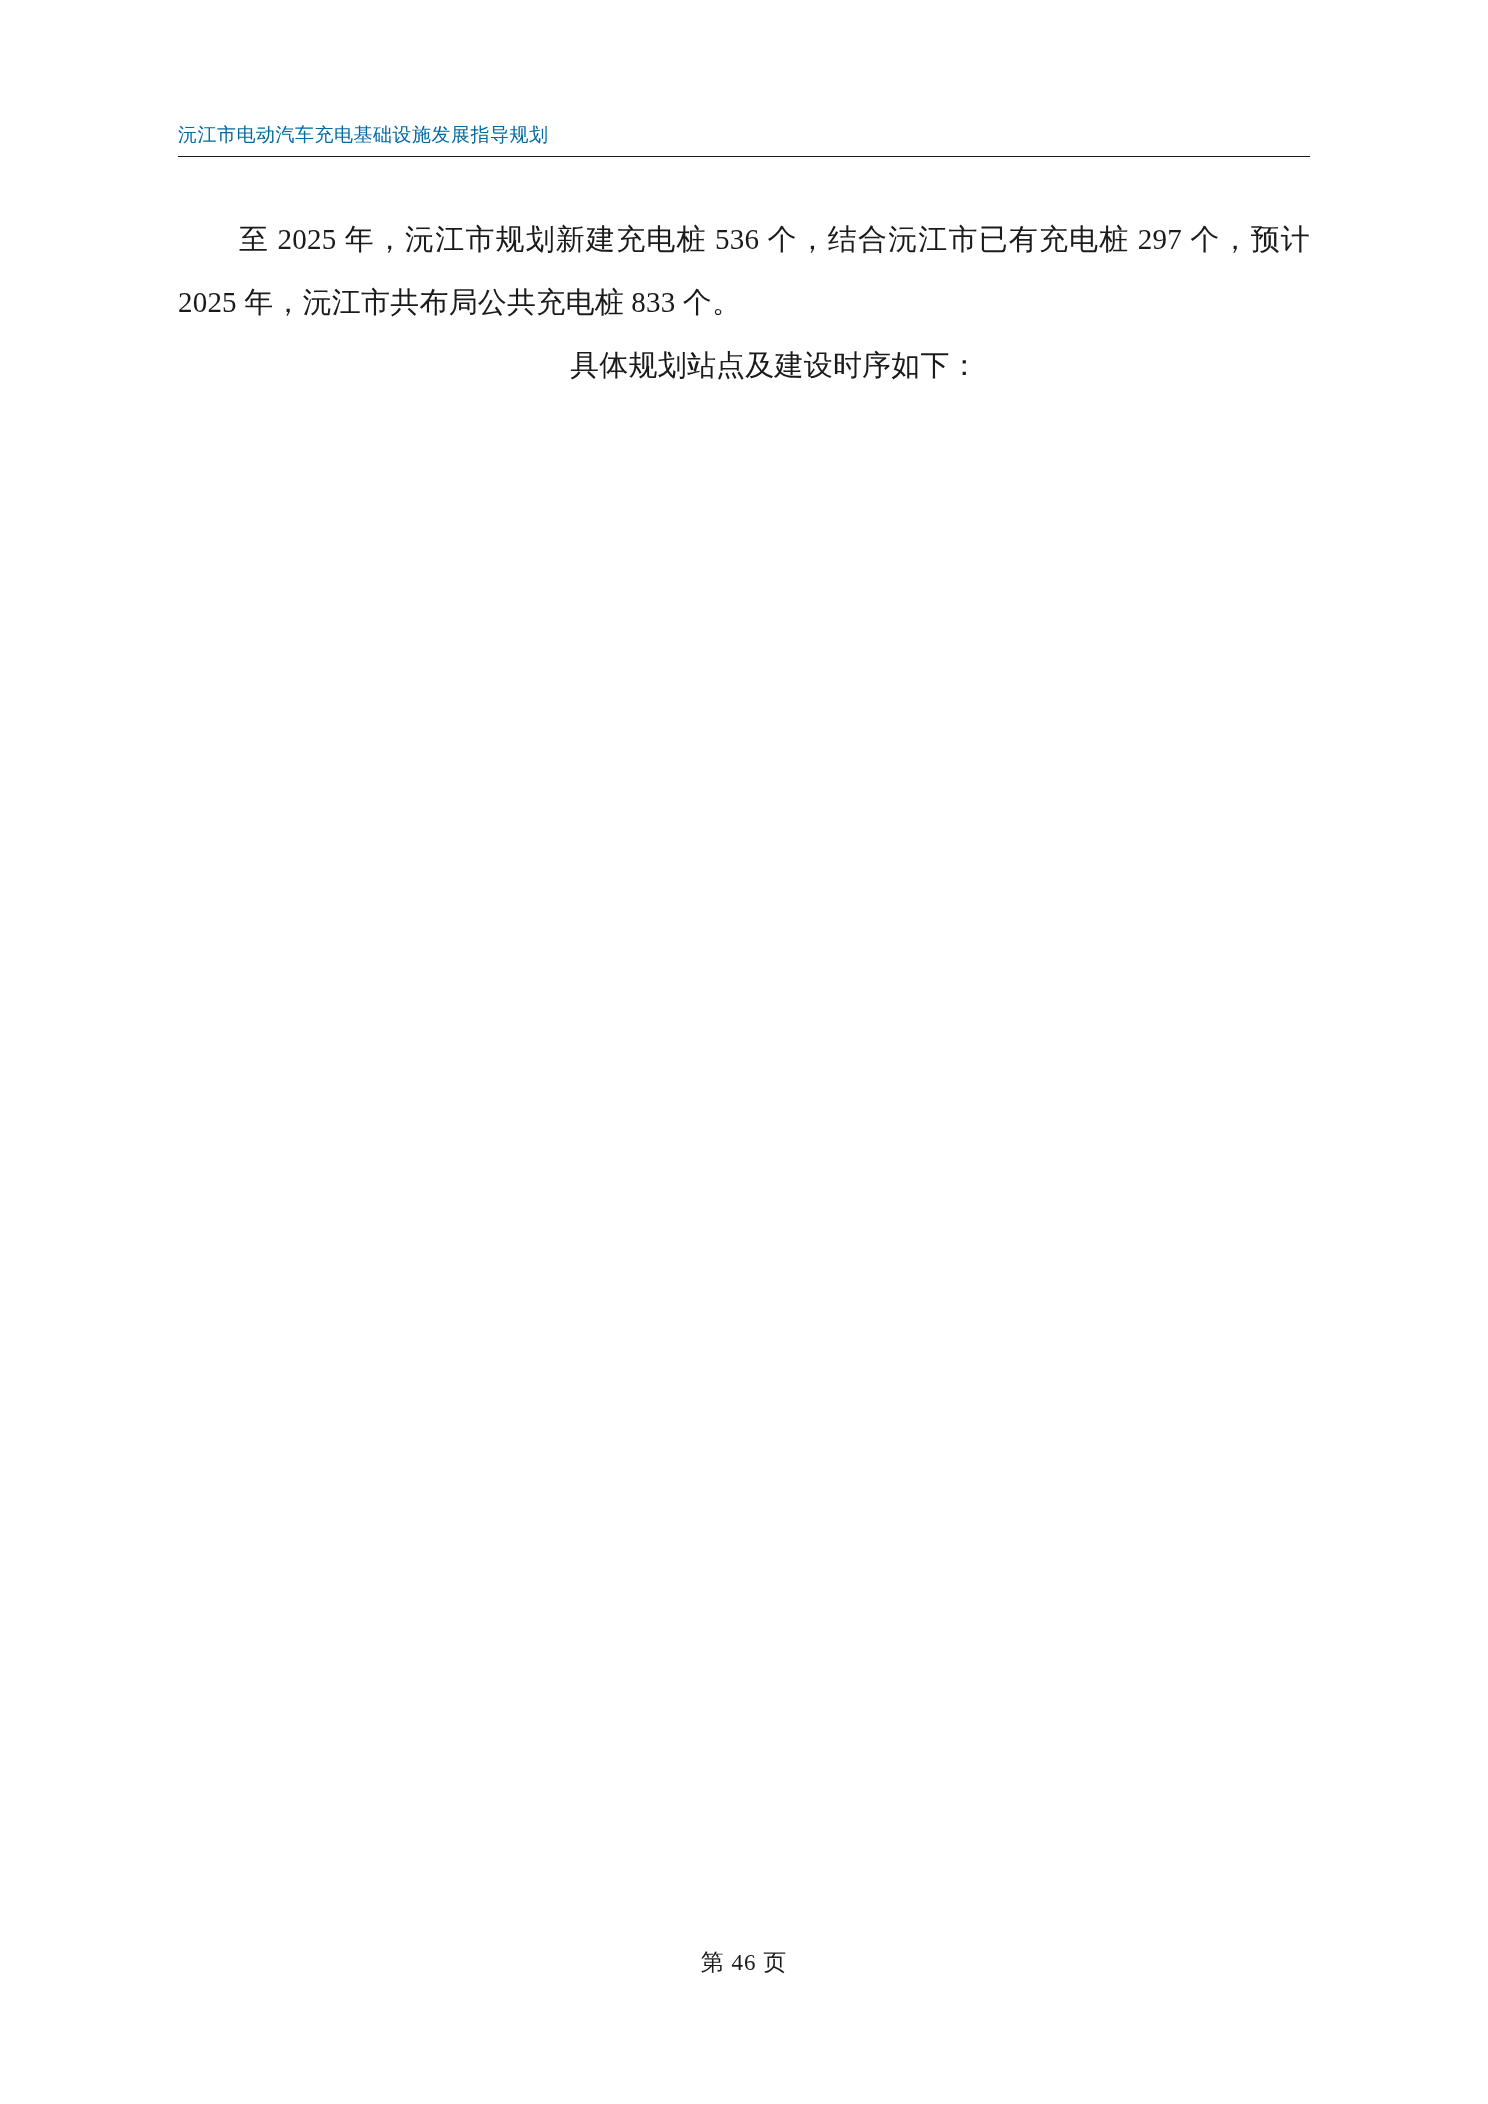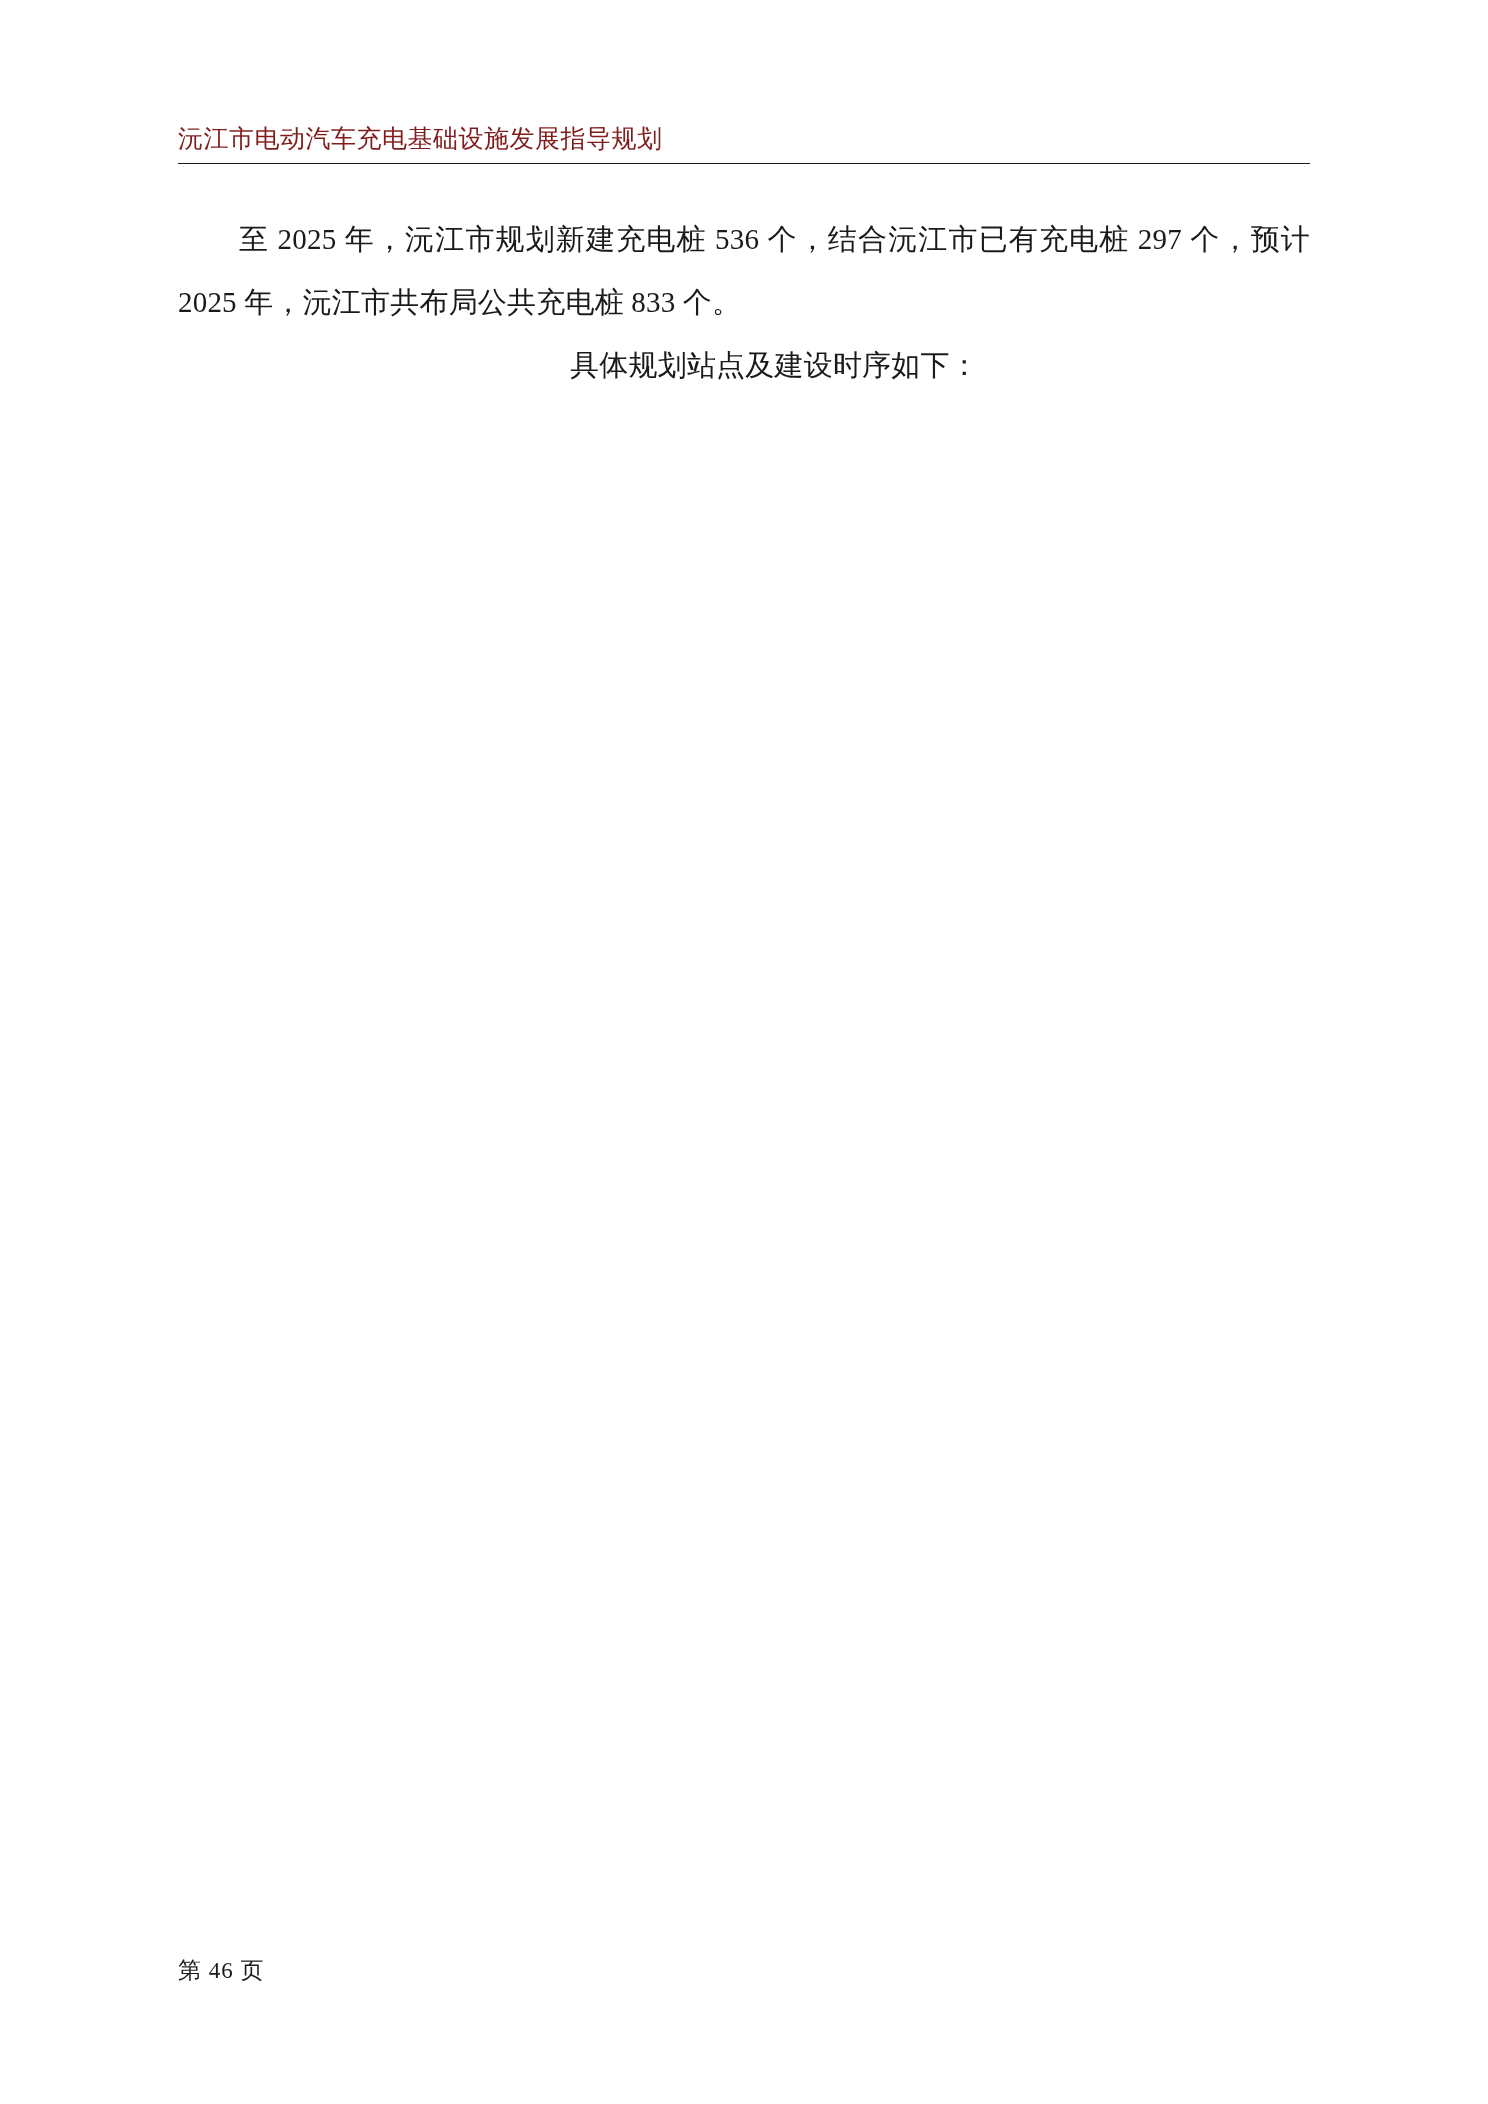--- a/index.html
+++ b/index.html
@@ -26,26 +26,26 @@
     height: 2104px;
   }
   
   .doc-header {
     position: absolute;
     top: 124px;
     left: 0;
     width: 1132px;
   }
   .doc-header .header-text {
-    font-size: 25px;
+    font-size: 19px;
     letter-spacing: 0.5px;
-    color: #7f1d1d;
+    color: #0369a1;
     line-height: 1.2;
     padding-bottom: 9px;
-    font-family: Liberation Serif, serif;
+    font-family: Liberation Sans, sans-serif;
   }
   .doc-header .header-rule {
     border-bottom: 1.6px solid #1a1a1a;
     width: 100%;
     height: 0;
   }
   
   .body-text {
     position: absolute;
     top: 208px;
@@ -61,24 +61,24 @@
     text-indent: 61px;
     letter-spacing: 0.2px;
     font-family: "Liberation Serif", "DejaVu Serif", serif;
   }
   p.para.last-line-left {
     text-align: center;
   }
   
   .doc-footer {
     position: absolute;
-    bottom: 118px;
+    bottom: 126px;
     left: 0;
     width: 1132px;
-    text-align: left;
+    text-align: center;
   }
   .doc-footer .page-no {
     display: inline-block;
     font-size: 23px;
     letter-spacing: 1px;
     color: #1a1a1a;
     font-family: "Liberation Serif", "DejaVu Serif", serif;
   }
 </style>
 </head>

